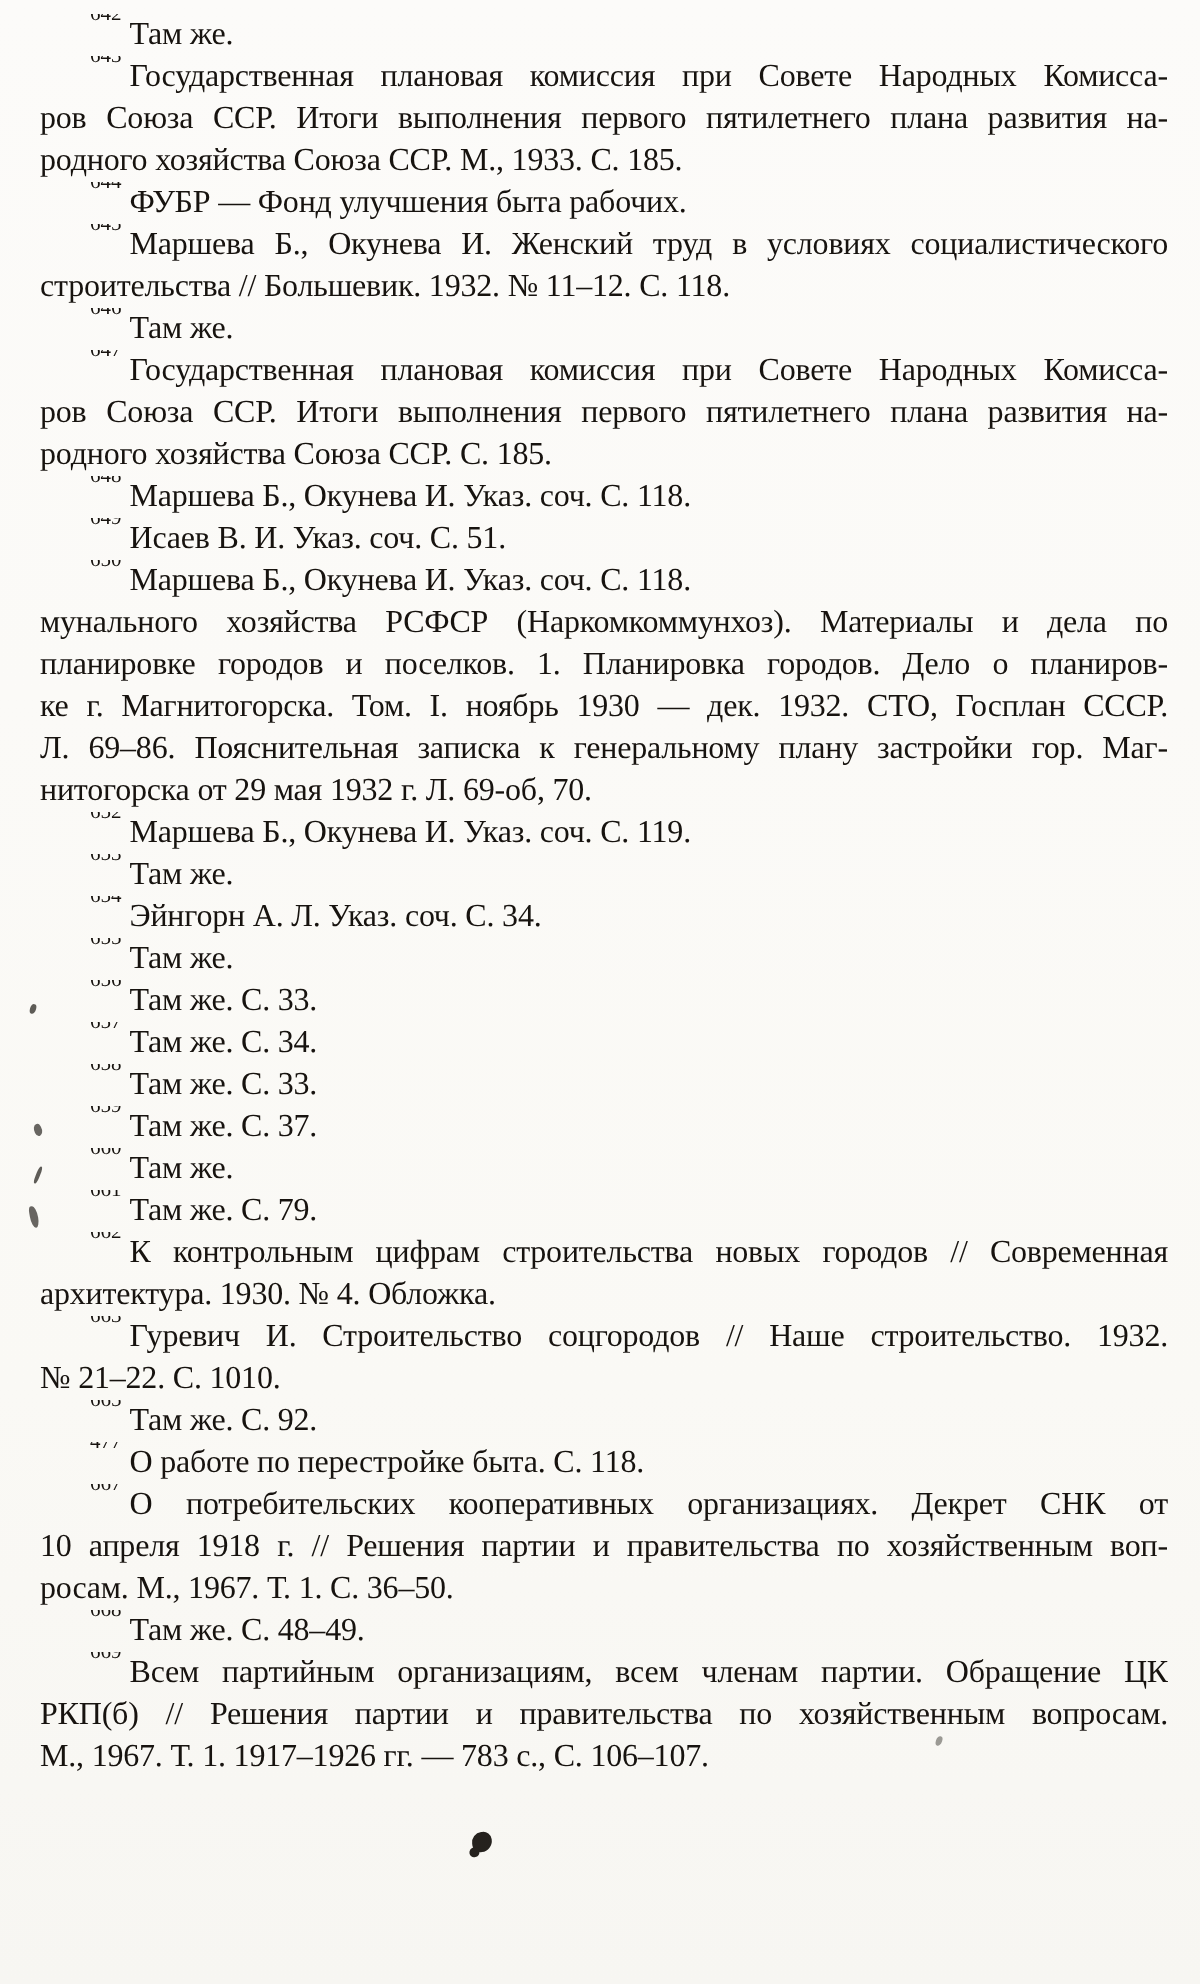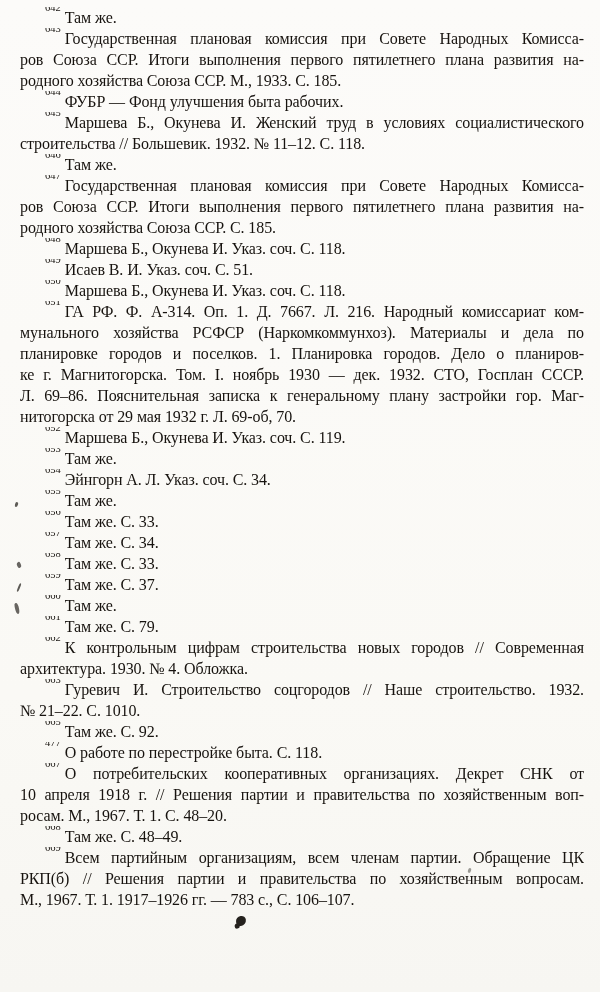--- a/index.html
+++ b/index.html
@@ -85,21 +85,20 @@
     <div class="ln first"><sup class="fnm">646</sup><span>Там же.</span></div>
 
     <div class="ln first j"><sup class="fnm">647</sup><span>Государственная плановая комиссия при Совете Народных Комисса-</span></div>
     <div class="ln j">ров Союза ССР. Итоги выполнения первого пятилетнего плана развития на-</div>
     <div class="ln">родного хозяйства Союза ССР. С. 185.</div>
 
     <div class="ln first"><sup class="fnm">648</sup><span>Маршева Б., Окунева И. Указ. соч. С. 118.</span></div>
     <div class="ln first"><sup class="fnm">649</sup><span>Исаев В. И. Указ. соч. С. 51.</span></div>
     <div class="ln first"><sup class="fnm">650</sup><span>Маршева Б., Окунева И. Указ. соч. С. 118.</span></div>
 
-    <div class="ln first j"><sup class="fnm">651</sup><span>ГА РФ. Ф. А-314. Оп. 1. Д. 7667. Л. 216. Народный комиссариат ком-</span></div>
     <div class="ln j">мунального хозяйства РСФСР (Наркомкоммунхоз). Материалы и дела по</div>
     <div class="ln j">планировке городов и поселков. 1. Планировка городов. Дело о планиров-</div>
     <div class="ln j">ке г. Магнитогорска. Том. I. ноябрь 1930 — дек. 1932. СТО, Госплан СССР.</div>
     <div class="ln j">Л. 69–86. Пояснительная записка к генеральному плану застройки гор. Маг-</div>
     <div class="ln">нитогорска от 29 мая 1932 г. Л. 69-об, 70.</div>
 
     <div class="ln first"><sup class="fnm">652</sup><span>Маршева Б., Окунева И. Указ. соч. С. 119.</span></div>
     <div class="ln first"><sup class="fnm">653</sup><span>Там же.</span></div>
     <div class="ln first"><sup class="fnm">654</sup><span>Эйнгорн А. Л. Указ. соч. С. 34.</span></div>
     <div class="ln first"><sup class="fnm">655</sup><span>Там же.</span></div>
@@ -115,21 +114,21 @@
 
     <div class="ln first j"><sup class="fnm">663</sup><span>Гуревич И. Строительство соцгородов // Наше строительство. 1932.</span></div>
     <div class="ln">№ 21–22. С. 1010.</div>
 
 
     <div class="ln first"><sup class="fnm">665</sup><span>Там же. С. 92.</span></div>
     <div class="ln first"><sup class="fnm">477</sup><span>О работе по перестройке быта. С. 118.</span></div>
 
     <div class="ln first j"><sup class="fnm">667</sup><span>О потребительских кооперативных организациях. Декрет СНК от</span></div>
     <div class="ln j">10 апреля 1918 г. // Решения партии и правительства по хозяйственным воп-</div>
-    <div class="ln">росам. М., 1967. Т. 1. С. 48–20.</div>
+    <div class="ln">росам. М., 1967. Т. 1. С. 36–50.</div>
 
     <div class="ln first"><sup class="fnm">668</sup><span>Там же. С. 48–49.</span></div>
 
     <div class="ln first j"><sup class="fnm">669</sup><span>Всем партийным организациям, всем членам партии. Обращение ЦК</span></div>
     <div class="ln j">РКП(б) // Решения партии и правительства по хозяйственным вопросам.</div>
     <div class="ln">М., 1967. Т. 1. 1917–1926 гг. — 783 с., С. 106–107.</div>
 
   </div>
 
   <div class="pageno">263</div>

